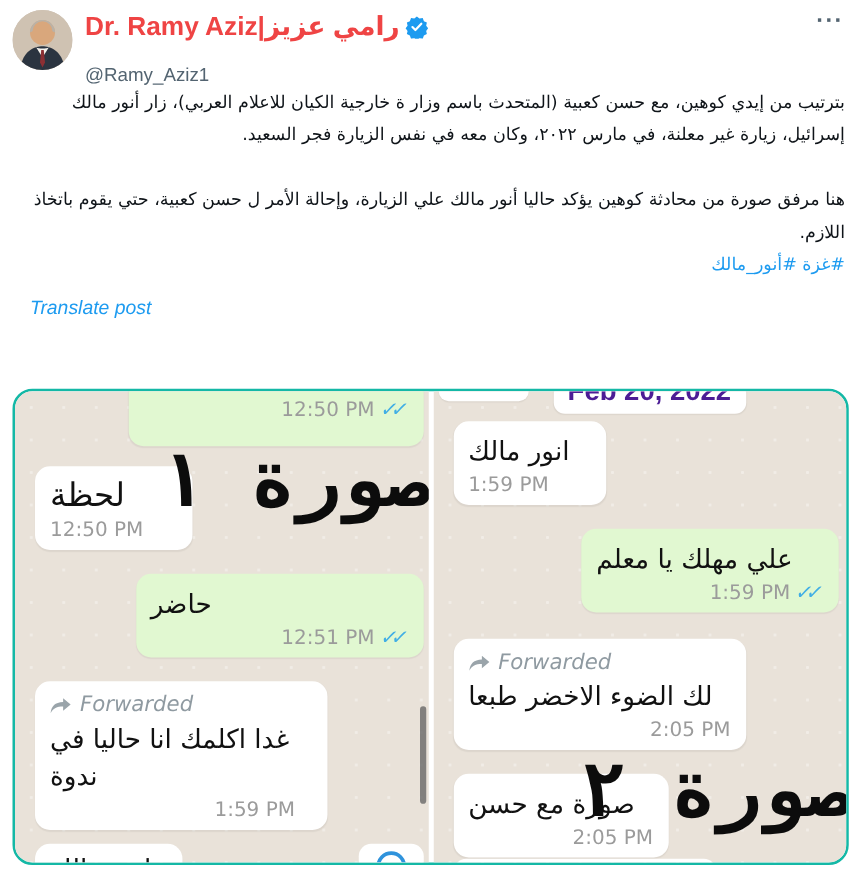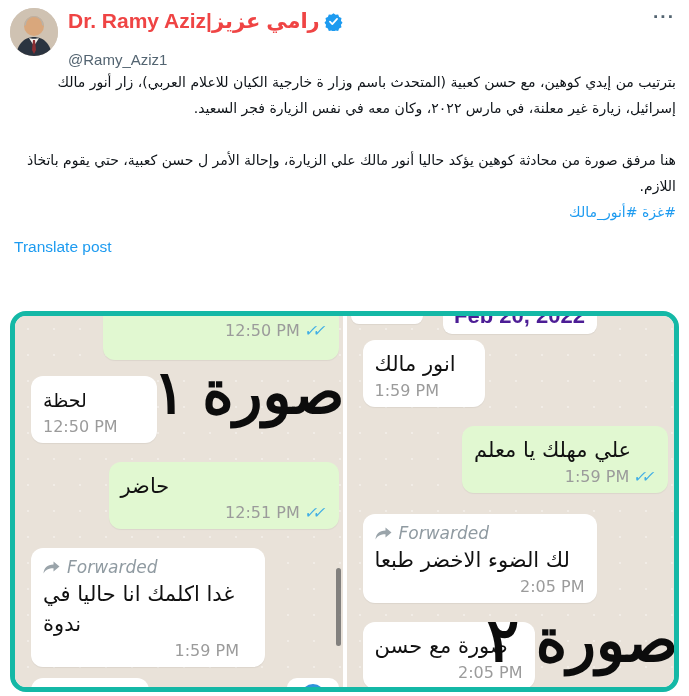--- a/index.html
+++ b/index.html
@@ -15,46 +15,46 @@
   .display-name { font-size:21px; font-weight:bold; color:#ef4444; font-family:"Liberation Sans","DejaVu Sans",sans-serif; }
   .badge { width:19px; height:19px; display:inline-block; }
   .handle { font-size:15px; color:#536471; margin-top:18px; }
   .more { position:absolute; right:14px; top:6px; font-size:19px; letter-spacing:1px; color:#536471; cursor:pointer; font-weight:bold; }
 
   
   .body-text { direction:rtl; text-align:right; padding:0 13px; margin-top:11px;
                font-size:14px; line-height:26px; color:#0f1419; font-family:"DejaVu Sans",sans-serif; }
   .body-text p.second { margin-top:26px; }
   .hashtags { color:#1d9bf0; cursor:pointer; }
-  .translate { direction:ltr; text-align:left; padding-left:14px; margin-top:13px;
-               font-size:15.5px; color:#1d9bf0; cursor:pointer; }
+  .translate { direction:ltr; text-align:left; padding-left:24px; margin-top:13px;
+               font-size:15.5px; color:#1d9bf0; cursor:pointer;font-style:italic; }
 
   
   .media { position:absolute; left:10px; top:311px; width:669px; height:381px;
-           display:flex; gap:4px; background:#fff; border:5px solid #14b8a6; border-radius:16px; overflow:hidden; }
+           display:flex; gap:4px; background:#fff; border:2px solid #14b8a6; border-radius:16px; overflow:hidden; }
   .pane { position:relative; flex:1 1 0; overflow:hidden; cursor:pointer;
           background:#e9e2d9;
           background-image:radial-gradient(rgba(255,255,255,.35) 1px, transparent 1.6px);
           background-size:26px 26px; }
 
   
   .bubble { position:absolute; border-radius:12px; padding:9px 12px 7px; direction:rtl;
             font-family:"DejaVu Sans",sans-serif; box-shadow:0 1px 1px rgba(0,0,0,.06); }
   .received { background:#ffffff; }
   .sent { background:#e1f8d1; }
   .msg-text { font-size:21px; color:#111; text-align:left; line-height:30px; }
   .time-row { font-size:16px; color:#9b9b9b; margin-top:2px; direction:ltr; display:flex; align-items:center; }
   .time-left  { justify-content:flex-start; }
   .time-right { justify-content:flex-end; }
   .ticks { color:#41aee5; font-size:16px; font-weight:bold; letter-spacing:-5px; display:inline-block;
            transform:skewX(-14deg); margin-left:5px; padding-right:5px; }
   .fwd-row { direction:ltr; display:flex; align-items:center; gap:7px; color:#8f9aa1; font-style:italic; font-size:17px; margin-bottom:2px; }
   .spacer26 { height:26px; }
 
-  .overlay-label { position:absolute; z-index:6; font-family:Liberation Sans, sans-serif; font-weight:bold;
+  .overlay-label { position:absolute; z-index:6; font-family:Liberation Mono, monospace; font-weight:bold;
                    font-size:60px; color:#0c0c0c; direction:rtl; white-space:nowrap; line-height:1.1; }
 
   .date-pill { position:absolute; background:#fff; border-radius:9px; box-shadow:0 1px 1px rgba(0,0,0,.06);
                font-size:22px; color:#4c1d95; font-weight:bold; text-align:center; }
   .sliver { position:absolute; background:#fff; border-radius:12px; box-shadow:0 1px 1px rgba(0,0,0,.06); }
   .clipped-bubble { overflow:hidden; }
   .scrollbar { position:absolute; right:2px; top:252px; width:5px; height:78px; background:rgba(95,95,95,.75); border-radius:3px; }
   .preview-stub { position:absolute; right:4px; top:362px; width:52px; height:30px; background:#fff; border-radius:10px 10px 0 0; }
   .preview-stub .circ { width:24px; height:24px; border:3.5px solid #2f93dc; border-radius:50%; margin:6px auto 0; }
 </style>
@@ -103,21 +103,21 @@
         <div class="spacer26"></div>
         <div class="time-row time-right">
           <span>12:50 PM</span>
           <span class="ticks">✓✓</span>
         </div>
       </div>
 
       <div class="overlay-label" style="right:-2px; top:44px;">صورة ١</div>
 
       <div class="bubble received" style="left:16px; top:60px; width:126px;">
-        <div class="msg-text" style="font-size:19px;">لحظة</div>
+        <div class="msg-text" style="font-size:26px;">لحظة</div>
         <div class="time-row time-left">
           <span>12:50 PM</span>
         </div>
       </div>
 
       <div class="bubble sent" style="right:4px; top:146px; width:230px;">
         <div class="msg-text">حاضر</div>
         <div class="time-row time-right">
           <span>12:51 PM</span>
           <span class="ticks">✓✓</span>

